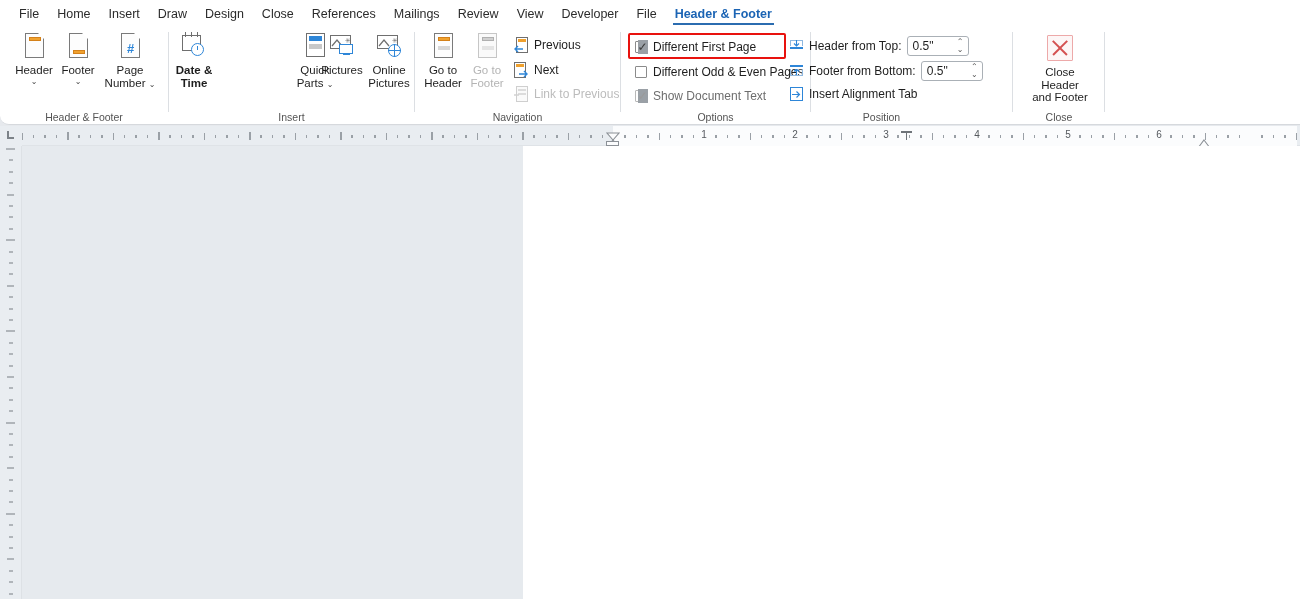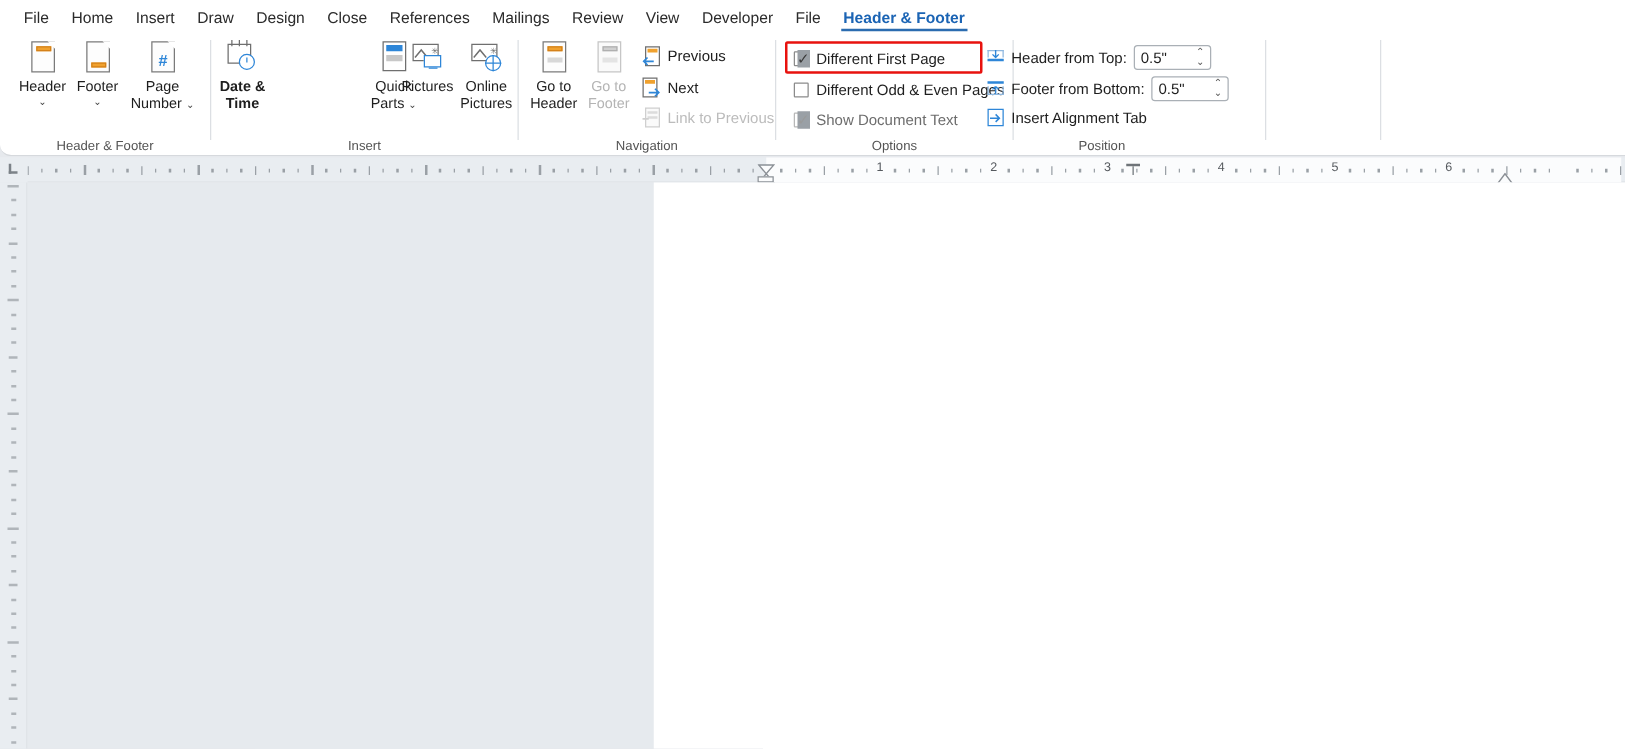--- a/index.html
+++ b/index.html
@@ -418,20 +418,31 @@
             <svg width="11" height="9" style="position:absolute;left:2px;top:3px;">
               <path d="M1,4.5 L8,4.5 M5.5,1.5 L8.5,4.5 L5.5,7.5" fill="none" stroke="#2e86d8" stroke-width="1.2"></path>
             </svg>
           </div>
           <div class="rl">Insert Alignment Tab</div>
         </div>
         <div class="group-label">Position</div>
       </div>
       <div class="group-sep" style="left:1012px;"></div>
 
+      <div class="group" style="left:1013px; width:92px;">
+        <div class="bigbtn" style="left:12px; width:70px; top:9px;">
+          <div class="closeic">
+              <div class="x1"></div>
+              <div class="x2"></div>
+            </div>
+          <div class="lbl" style="margin-top:5px;">Close Header</div>
+          <div class="lbl" style="margin-top:0;">and Footer</div>
+        </div>
+        <div class="group-label">Close</div>
+      </div>
       <div class="group-sep" style="left:1104px;"></div>
 
       <div class="redbox" style="left:628px; top:7px; width:158px; height:26px;"></div>
     </div>
   </div>
 
   <div class="hruler">
     <div class="white" style="left:613px; width:684px;"></div>
     <div id="hticks">
         <div class="tick" style="width: 1.6px; height: 3px; top: 9px; left: 10.125px;"></div>

